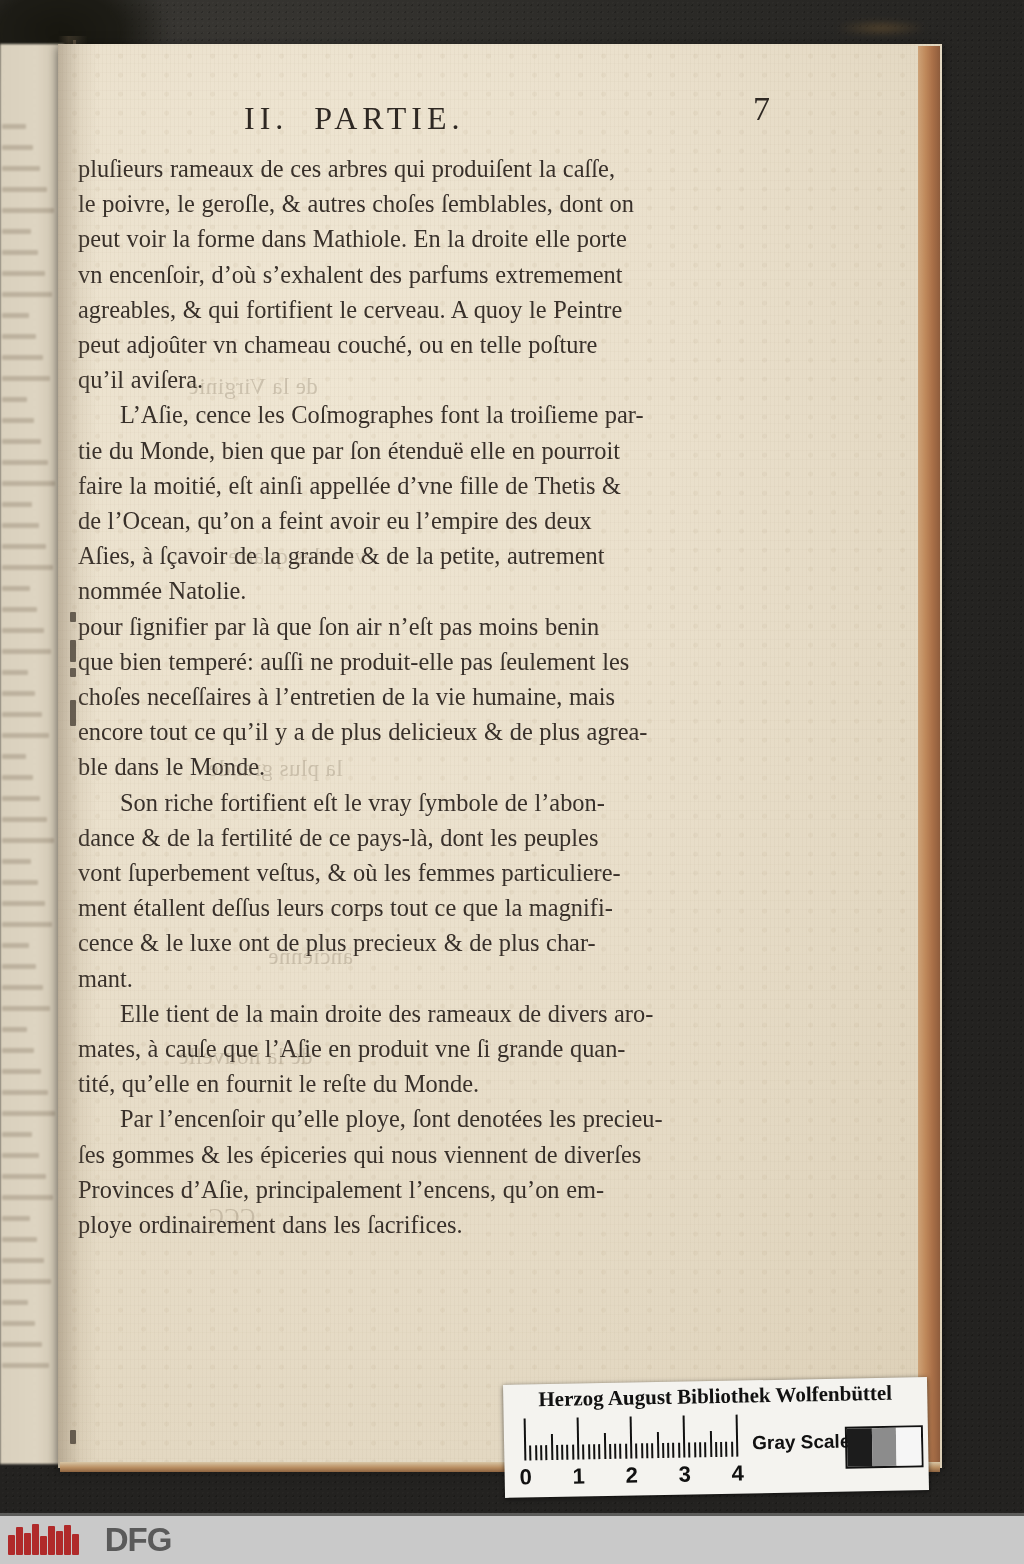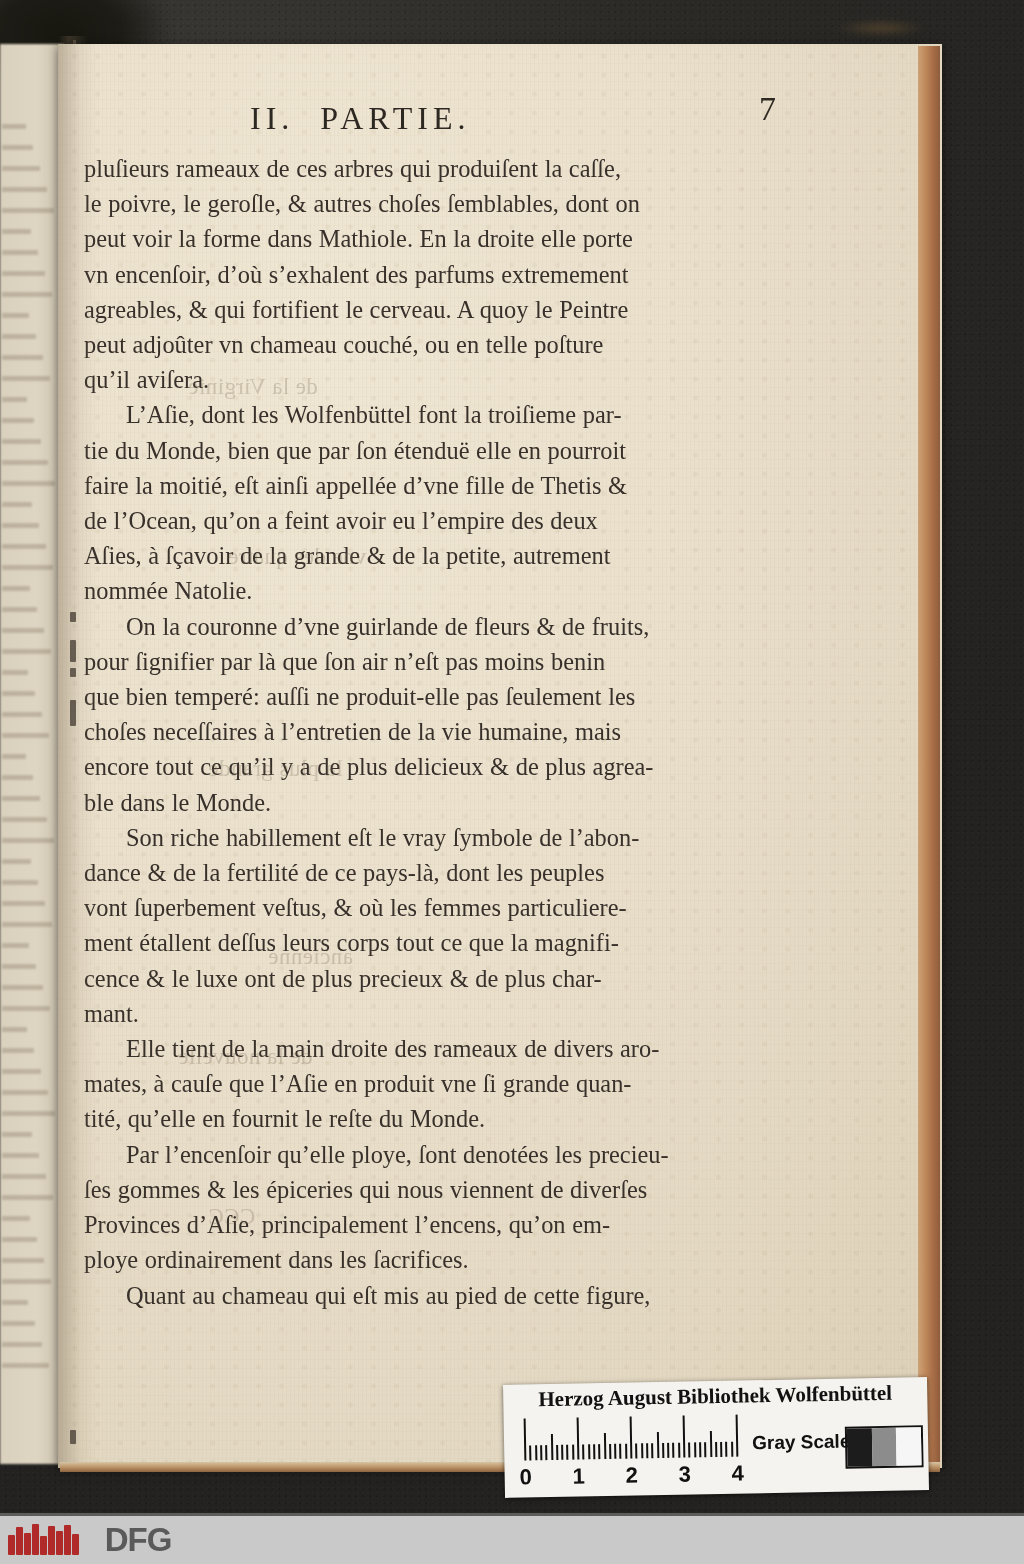--- a/index.html
+++ b/index.html
@@ -97,21 +97,21 @@
     filter:blur(.3px);
   }
   #bottom-edge{
     position:absolute;left:60px;top:1462px;width:880px;height:10px;
     background:linear-gradient(180deg,#d8c5a4 0%,#b98f63 55%,#8e6440 100%);
     filter:blur(.5px);
   }
 
   
   #textblock{
-    position:absolute;left:26px;top:56px;width:700px;
+    position:absolute;left:20px;top:56px;width:700px;
     color:#37302a;
   }
   #running-head{
     display:flex;align-items:baseline;justify-content:flex-start;
     margin:0 0 14px 0;padding-left:166px;
     position:relative;
   }
   #head-title{
     font-size:32px;letter-spacing:5px;font-weight:400;
     color:#2e2823;
@@ -286,56 +286,52 @@
         <div class="para">
           <span class="ln">pluſieurs rameaux de ces arbres qui produiſent la caſſe,</span>
           <span class="ln">le poivre, le geroſle, &amp; autres choſes ſemblables, dont on</span>
           <span class="ln">peut voir la forme dans Mathiole. En la droite elle porte</span>
           <span class="ln">vn encenſoir, d’où s’exhalent des parfums extremement</span>
           <span class="ln">agreables, &amp; qui fortifient le cerveau. A quoy le Peintre</span>
           <span class="ln">peut adjoûter vn chameau couché, ou en telle poſture</span>
           <span class="ln">qu’il aviſera.</span>
         </div>
         <div class="para">
-          <span class="ln ind">L’Aſie, dont les Wolfenbüttel font la troiſieme par-</span>
+          <span class="ln ind">L’Aſie, cence les Coſmographes font la troiſieme par-</span>
           <span class="ln">tie du Monde, bien que par ſon étenduë elle en pourroit</span>
           <span class="ln">faire la moitié, eſt ainſi appellée d’vne fille de Thetis &amp;</span>
           <span class="ln">de l’Ocean, qu’on a feint avoir eu l’empire des deux</span>
           <span class="ln">Aſies, à ſçavoir de la grande &amp; de la petite, autrement</span>
           <span class="ln">nommée Natolie.</span>
         </div>
         <div class="para">
-          <span class="ln ind">On la couronne d’vne guirlande de fleurs &amp; de fruits,</span>
           <span class="ln">pour ſignifier par là que ſon air n’eſt pas moins benin</span>
           <span class="ln">que bien temperé: auſſi ne produit-elle pas ſeulement les</span>
           <span class="ln">choſes neceſſaires à l’entretien de la vie humaine, mais</span>
           <span class="ln">encore tout ce qu’il y a de plus delicieux &amp; de plus agrea-</span>
           <span class="ln">ble dans le Monde.</span>
         </div>
         <div class="para">
-          <span class="ln ind">Son riche habillement eſt le vray ſymbole de l’abon-</span>
+          <span class="ln ind">Son riche fortifient eſt le vray ſymbole de l’abon-</span>
           <span class="ln">dance &amp; de la fertilité de ce pays-là, dont les peuples</span>
           <span class="ln">vont ſuperbement veſtus, &amp; où les femmes particuliere-</span>
           <span class="ln">ment étallent deſſus leurs corps tout ce que la magnifi-</span>
           <span class="ln">cence &amp; le luxe ont de plus precieux &amp; de plus char-</span>
           <span class="ln">mant.</span>
         </div>
         <div class="para">
           <span class="ln ind">Elle tient de la main droite des rameaux de divers aro-</span>
           <span class="ln">mates, à cauſe que l’Aſie en produit vne ſi grande quan-</span>
           <span class="ln">tité, qu’elle en fournit le reſte du Monde.</span>
         </div>
         <div class="para">
           <span class="ln ind">Par l’encenſoir qu’elle ploye, ſont denotées les precieu-</span>
           <span class="ln">ſes gommes &amp; les épiceries qui nous viennent de diverſes</span>
           <span class="ln">Provinces d’Aſie, principalement l’encens, qu’on em-</span>
           <span class="ln">ploye ordinairement dans les ſacrifices.</span>
-        </div>
-        <div class="para">
-          <span class="ln ind">Quant au chameau qui eſt mis au pied de cette figure,</span>
         </div>
       </div>
 
   </div>
 <div class="ghost" style="left: 130px; top: 330px;">de la Virginie</div>
     <div class="ghost" style="left: 170px; top: 500px;">vne des quatre</div>
     <div class="ghost" style="left: 150px; top: 712px;">la plus grande</div>
     <div class="ghost" style="left: 210px; top: 900px;">ancienne</div>
     <div class="ghost" style="left: 120px; top: 1000px;">de la nouvelle</div>
     <div class="ghost" style="left: 150px; top: 1160px;">CCC</div>

